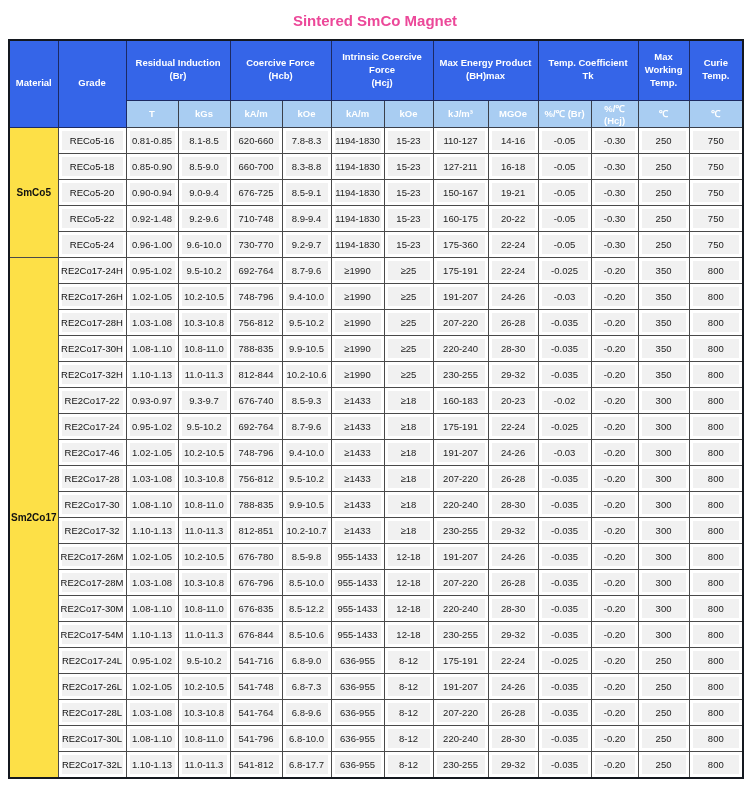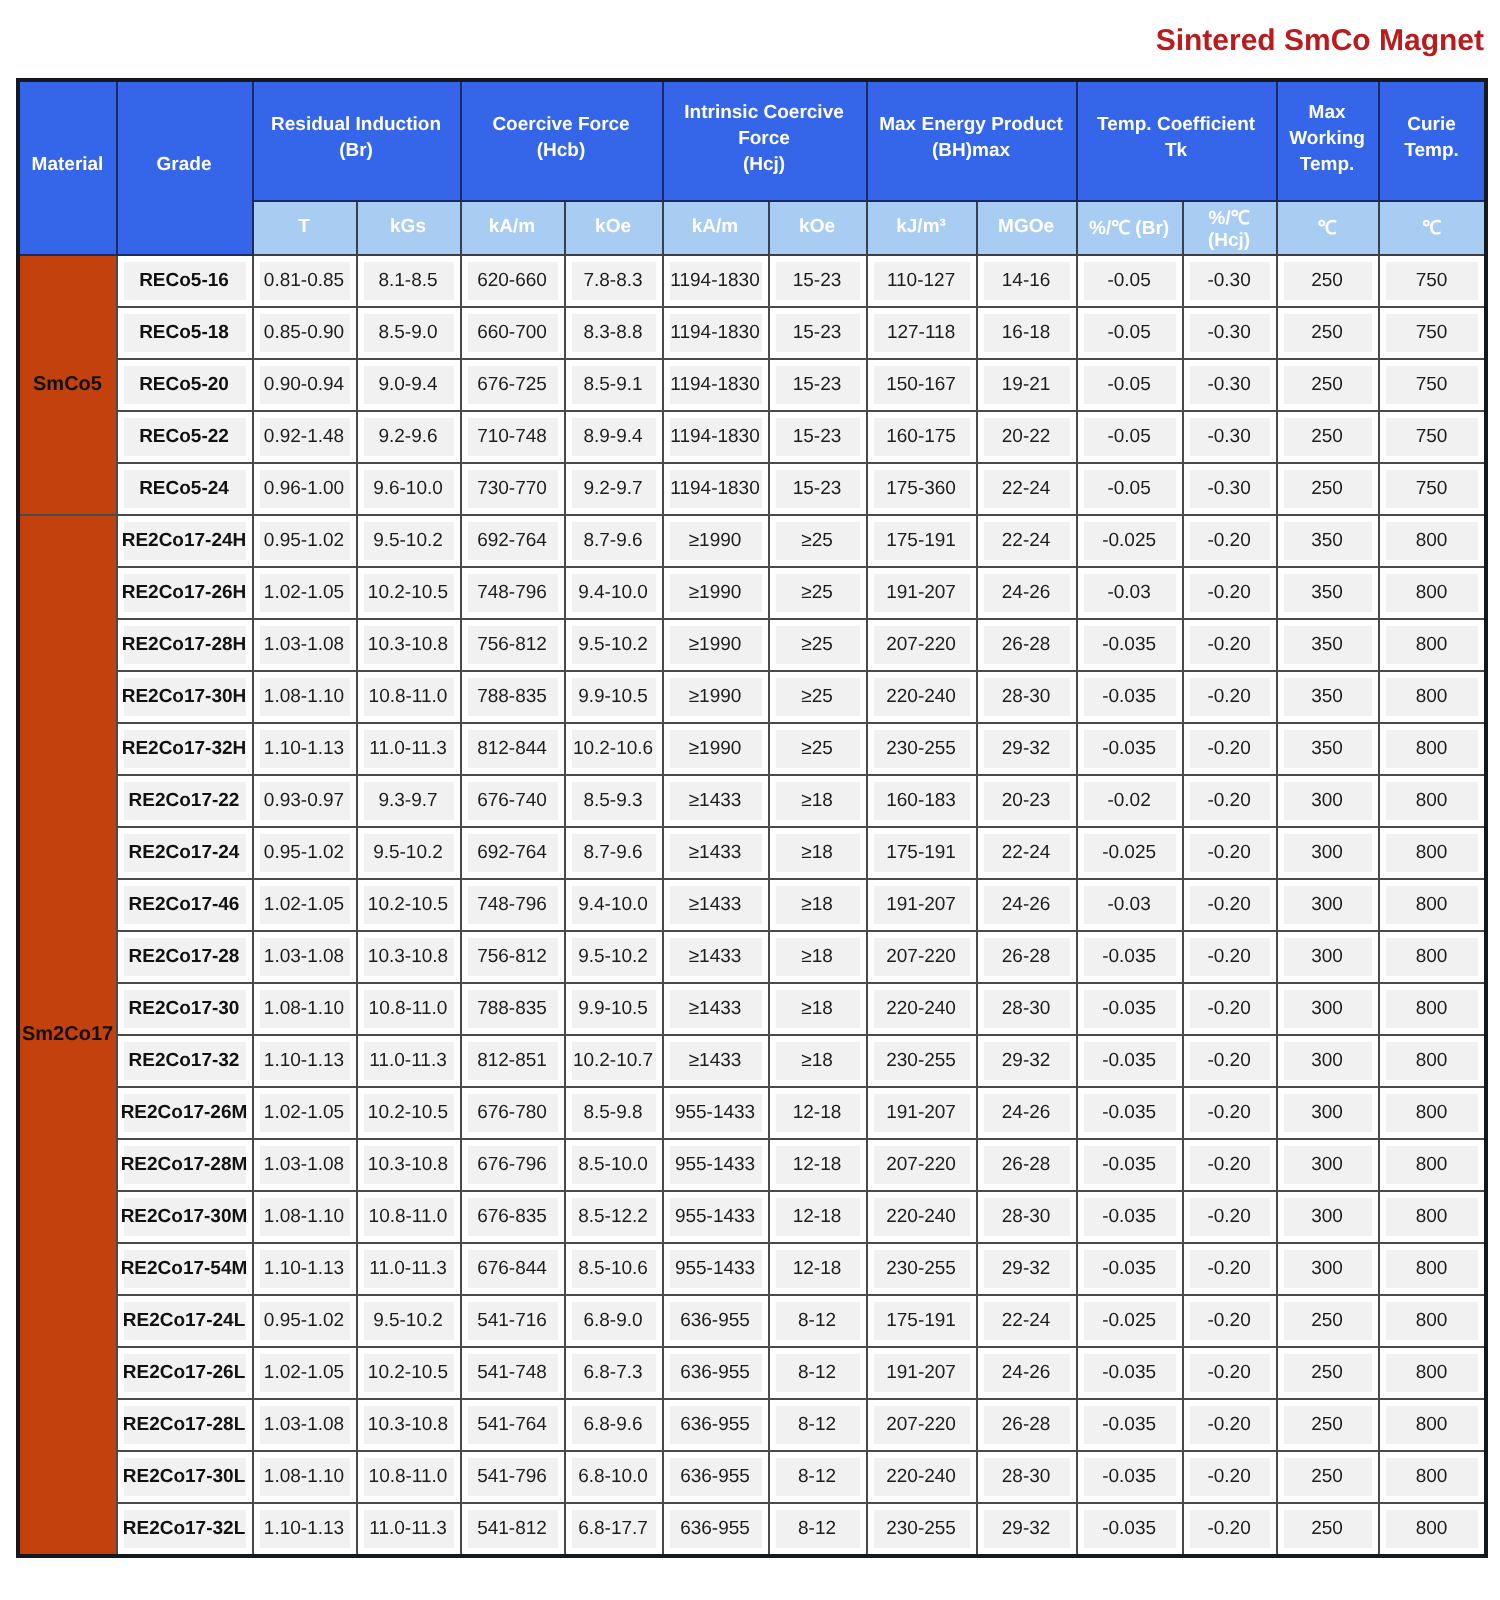--- a/index.html
+++ b/index.html
@@ -8,24 +8,24 @@
     background: #ffffff;
     width: 750px;
     font-family: "Liberation Sans", sans-serif;
   }
   .page {
     width: 734px;
     margin: 0 auto;
     padding-top: 8px;
   }
   .title {
-    text-align: right;
+    text-align: center;
     font-size: 15px;
     font-weight: bold;
-    color: #b91c1c;
+    color: #ec4899;
     margin: 4px 0 10px 0;
   }
   table.spec {
     width: 734px;
     border-collapse: collapse;
     table-layout: fixed;
     border: 2px solid #14181f;
   }
   thead tr.group-row { height: 60px; }
   thead tr.unit-row  { height: 21px; }
@@ -58,29 +58,29 @@
     text-align: center;
     vertical-align: middle;
     font-size: 9.5px;
     color: #1c1c1c;
     height: 25px;
     padding: 0 1px;
     overflow: hidden;
     white-space: nowrap;
   }
   tbody td.material-cell {
-    background: #c2410c;
+    background: #fde047;
     box-shadow: none;
     font-weight: bold;
     font-size: 10px;
     color: #111111;
     white-space: normal;
   }
   tbody td.grade-cell {
-    font-weight: bold;
+    font-weight: normal;
     color: #111111;
   }
 </style>
 </head>
 <body>
 
 <div class="page">
   <div class="title">Sintered SmCo Magnet</div>
 
   <table class="spec">
@@ -160,21 +160,21 @@
           <td>750</td>
         </tr>
         <tr>
           <td class="grade-cell">RECo5-18</td>
           <td>0.85-0.90</td>
           <td>8.5-9.0</td>
           <td>660-700</td>
           <td>8.3-8.8</td>
           <td>1194-1830</td>
           <td>15-23</td>
-          <td>127-118</td>
+          <td>127-211</td>
           <td>16-18</td>
           <td>-0.05</td>
           <td>-0.30</td>
           <td>250</td>
           <td>750</td>
         </tr>
         <tr>
           <td class="grade-cell">RECo5-20</td>
           <td>0.90-0.94</td>
           <td>9.0-9.4</td>

